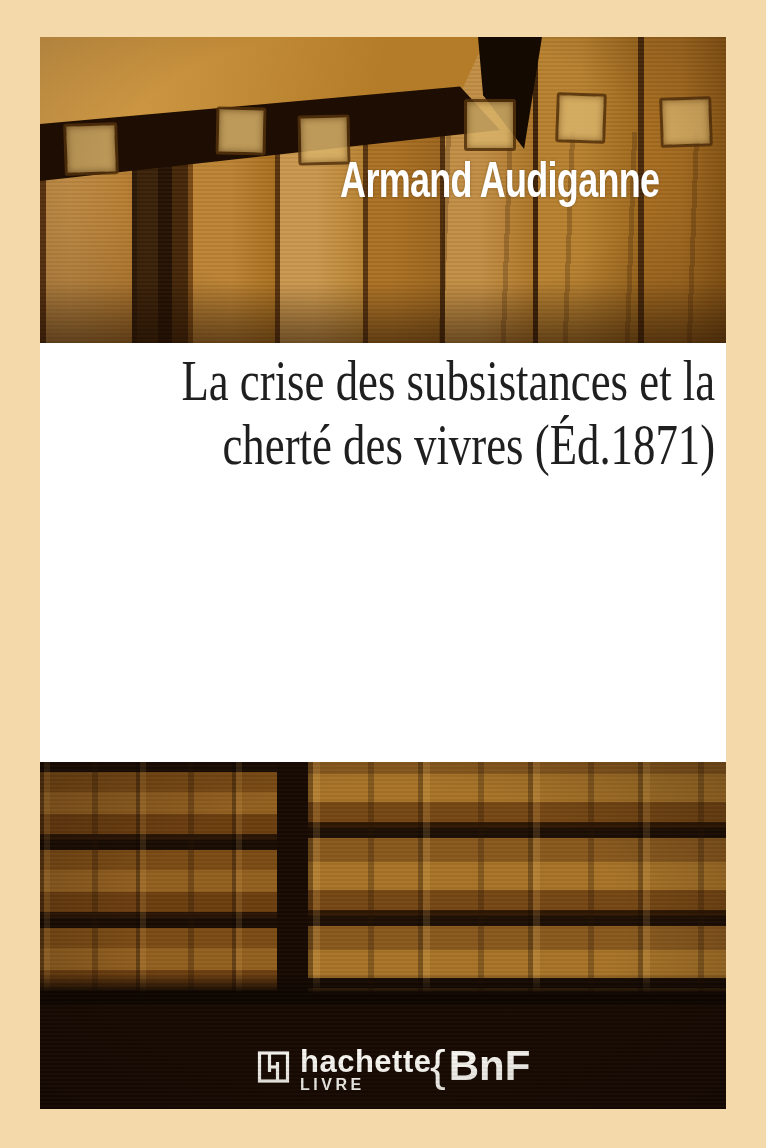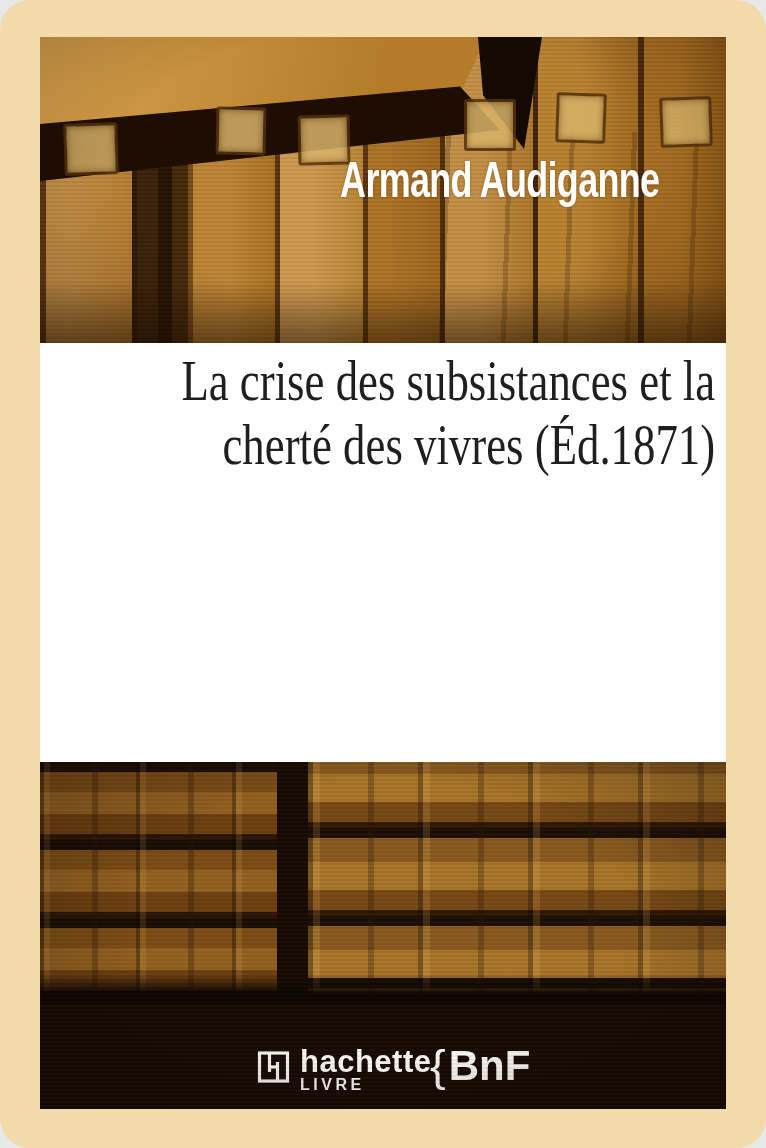--- a/index.html
+++ b/index.html
@@ -3,21 +3,21 @@
 <meta charset="utf-8">
 <style>
   html,body{margin:0;padding:0;}
   body{
     width:766px;height:1148px;
     font-family:"Liberation Sans",sans-serif;
     background:#e8e8e8;
   }
   .page{
     position:relative;width:766px;height:1148px;
-    background:#f4daab;overflow:hidden;border-radius:30px;
+    background:#f4daab;overflow:hidden;
   }
   .inner{
     position:absolute;left:40px;top:37px;width:686px;height:1072px;
     overflow:hidden;
   }
 
   
   .photo-top{
     position:absolute;left:0;top:0;width:686px;height:306px;overflow:hidden;
     background-color:#a96e1f;

